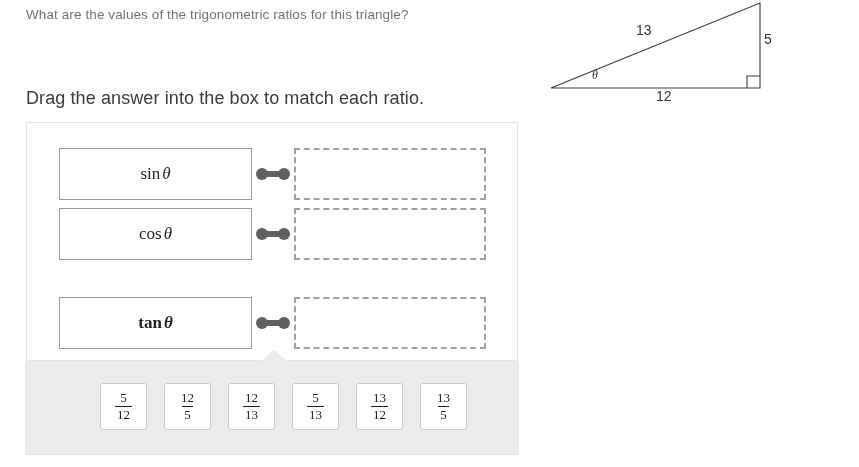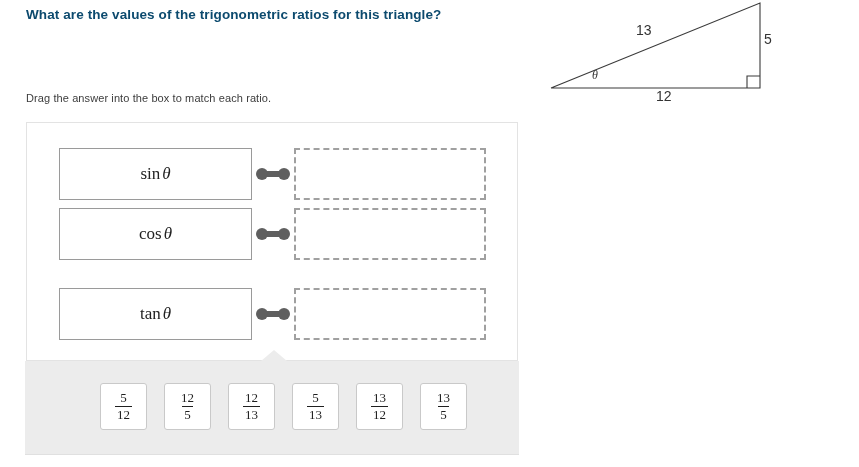--- a/index.html
+++ b/index.html
@@ -16,30 +16,29 @@
     position: relative;
   }
 
   
   .question-text {
     position: absolute;
     left: 26px;
     top: 6px;
     font-size: 13.5px;
     line-height: 18px;
-    color: #0c4a6e;
+    color: #737373;
     letter-spacing: 0.1px;
     white-space: nowrap;
-    font-weight: bold;
   }
   .instruction-text {
     position: absolute;
     left: 26px;
     top: 89px;
-    font-size: 11px;
+    font-size: 18px;
     line-height: 18px;
     color: #3c3c3c;
     letter-spacing: 0.1px;
     white-space: nowrap;
   }
 
   
   .figure {
     position: absolute;
     left: 530px;
@@ -79,21 +78,21 @@
   .match-row {
     position: absolute;
     left: 32px;
     width: 428px;
     height: 52px;
     display: flex;
     align-items: center;
   }
   .match-row.row-0 { top: 25px; }
   .match-row.row-1 { top: 85px; }
-  .match-row.row-2 { top: 165px; }
+  .match-row.row-2 { top: 174px; font-weight: bold; }
 
   .prompt-box {
     width: 193px;
     height: 52px;
     border: 1px solid #9a9a9a;
     box-sizing: border-box;
     background: #ffffff;
     display: flex;
     align-items: center;
     justify-content: center;

